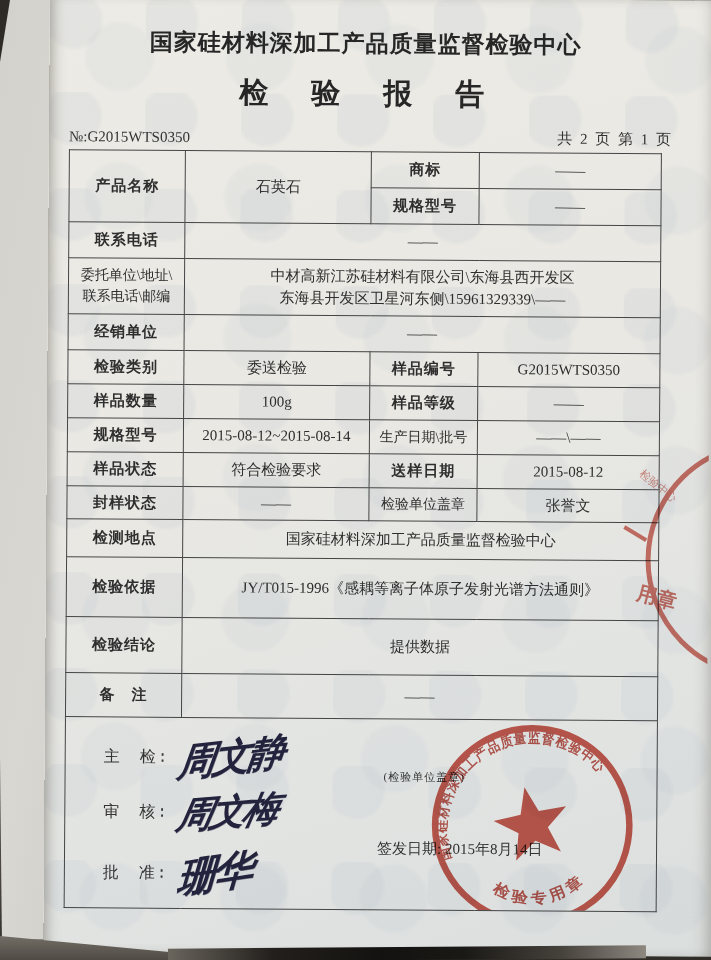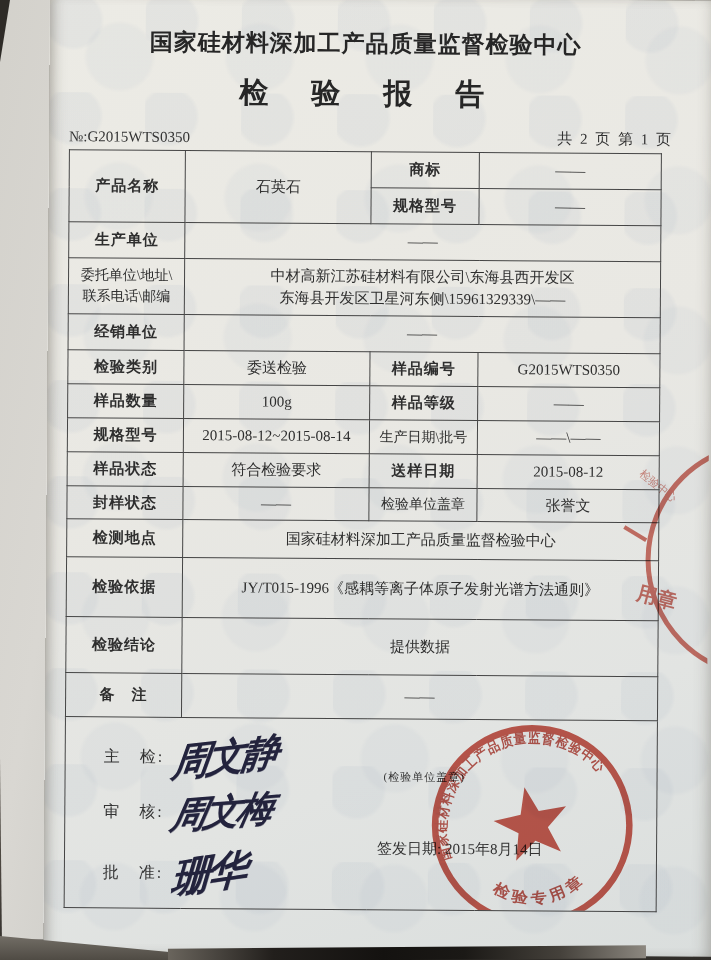--- a/index.html
+++ b/index.html
@@ -29,21 +29,21 @@
     align-items:flex-end;font-size:15px;color:#333;}
   .page-info{letter-spacing:2px;text-align:center;}
   table.report{border-collapse:collapse;margin-left:20px;width:592px;table-layout:fixed;}
   table.report td{border:1px solid #454545;font-size:15px;color:#2e2e2e;
     text-align:center;vertical-align:middle;padding:2px 4px;overflow:hidden;}
   .preline{white-space:pre-line;line-height:1.45;}
   .lbl{letter-spacing:1px;font-weight:bold;}
   td.left{text-align:left;padding-left:18px;}
   .sig-cell{position:relative;height:186px;padding:0;}
   .sig-row{position:absolute;left:38px;display:flex;align-items:center;}
-  .sig-label{font-size:16px;color:#333;letter-spacing:2px;white-space:nowrap;}
+  .sig-label{font-size:16px;color:#333;letter-spacing:2px;white-space:nowrap;font-family:Liberation Mono, monospace;}
   .script{display:inline-block;font-style:italic;font-weight:700;color:#23233d;
     letter-spacing:-3px;margin-left:8px;text-shadow:0.5px 0.5px 0 rgba(35,35,61,.5);}
   .s1{font-size:38px;transform:rotate(-7deg) skewX(-14deg);}
   .s2{font-size:36px;transform:rotate(-5deg) skewX(-16deg);}
   .s3{font-size:40px;transform:rotate(-9deg) skewX(-12deg);}
   .stamp-hint{position:absolute;left:318px;top:50px;font-size:11px;color:#333;letter-spacing:1px;}
   .issue-date{position:absolute;left:312px;top:120px;font-size:15px;color:#333;}
   .main-stamp{position:absolute;left:356px;top:-6px;width:222px;height:222px;
     opacity:.82;mix-blend-mode:multiply;transform:rotate(-12deg);z-index:5;}
   .edge-stamp{position:absolute;left:566px;top:447px;width:96px;height:232px;
@@ -83,21 +83,21 @@
         <td rowspan="2" class="lbl">产品名称</td>
         <td rowspan="2">石英石</td>
         <td class="lbl">商标</td>
         <td>——</td>
       </tr>
       <tr style="height:36px">
         <td class="lbl">规格型号</td>
         <td>——</td>
       </tr>
       <tr style="height:36px">
-        <td class="lbl">生产单位</td>
+        <td class="lbl">联系电话</td>
         <td colspan="3">——</td>
       </tr>
       <tr style="height:56px">
         <td class="preline" style="font-size:14px">委托单位\地址\
 联系电话\邮编</td>
         <td colspan="3" class="preline">中材高新江苏硅材料有限公司\东海县西开发区
 东海县开发区卫星河东侧\15961329339\——</td>
       </tr>
       <tr style="height:36px">
         <td class="lbl">经销单位</td>

